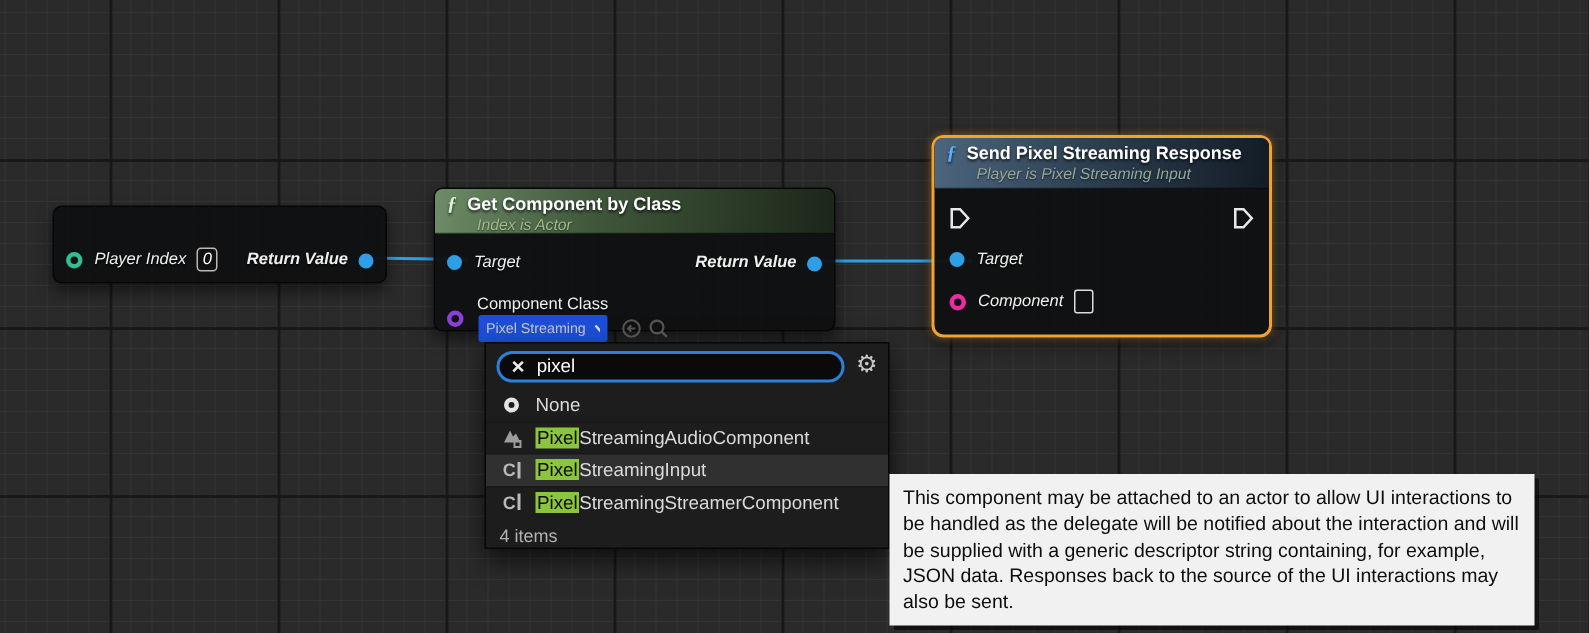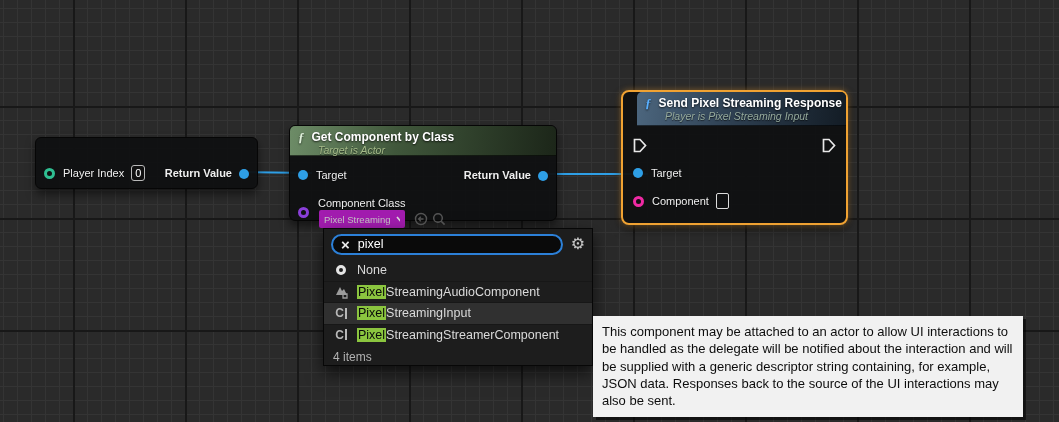--- a/index.html
+++ b/index.html
@@ -36,21 +36,21 @@
   .fn-glyph { font-family:"Liberation Serif", serif; font-style:italic; font-weight:bold;
               font-size:13px; margin-right:7px; text-shadow:0 1px 2px rgba(0,0,0,.7); }
   .fn-green { color:#dff0da; }
   .fn-blue  { color:#59b0ff; }
   .node-title { display:inline; color:#fff; font-size:12px; font-weight:bold;
                 text-shadow:0 1px 2px rgba(0,0,0,.75); }
   .node-subtitle { font-size:10.5px; font-style:italic; color:#a4ba88;
                    margin-left:20px; margin-top:-1px; text-shadow:0 1px 1px rgba(0,0,0,.6);}
   .subtitle-gray { color:#94a99c; }
 
-  .pin-row { position:absolute; display:flex; align-items:center; }
+  .pin-row { position:absolute; display:flex; align-items:center;font-style:italic; }
   .pin-label { font-size:11px; color:#efefef; text-shadow:0 1px 1px rgba(0,0,0,.6); }
 
   .pin-dot { width:10px; height:10px; border-radius:50%; flex:0 0 auto; }
   .pin-filled-blue { background:#2e9fe6; }
   .pin-hollow { width:11px; height:11px; border-radius:50%; background:transparent; flex:0 0 auto; }
   .pin-teal    { border:3px solid #2fbf92; }
   .pin-violet  { border:3px solid #8a3fd9; }
   .pin-magenta { border:3px solid #ef2aa4; }
 
   .value-box {
@@ -68,34 +68,34 @@
   .node-gpc .row-main { left:8px; right:8px; top:26px; height:18px; }
 
   .node-gcc { left:289px; top:125px; width:268px; height:96px; }
   .node-gcc .node-header { height:30px; }
   .row-gcc-io { left:8px; right:8px; top:41px; height:16px; }
   .gcc-class-label { position:absolute; left:28px; top:71px; font-size:11px; color:#efefef;
                      text-shadow:0 1px 1px rgba(0,0,0,.6); }
   .gcc-class-pin { position:absolute; left:8px; top:81px; }
   .combo {
     position:absolute; left:29px; top:84px; width:86px; height:18px;
-    background:#a21caf; border-radius:2px; display:flex; align-items:center;
+    background:#1d4ed8; border-radius:2px; display:flex; align-items:center;
     padding:0 5px; gap:5px; cursor:pointer;
   }
   .combo-text { font-size:9.5px; color:#c6c6c6; flex:1; white-space:nowrap; }
   .mini-icon { position:absolute; top:86px; opacity:.75; }
 
   .spacer { margin-left:auto; display:flex; align-items:flex-end; }
   .out-label { font-size:11px; color:#efefef; margin-right:7px; font-weight:bold;
                text-shadow:0 1px 1px rgba(0,0,0,.6);}
   .in-gap { margin-left:8px; }
 
   .node-spsr { left:621px; top:90px; width:227px; height:135px;
                border:2px solid #f0a232; border-radius:8px;
-               box-shadow:0 0 6px rgba(240,162,50,.45), 0 5px 10px rgba(0,0,0,.5);padding-left:14px; }
+               box-shadow:0 0 6px rgba(240,162,50,.45), 0 5px 10px rgba(0,0,0,.5); }
   .node-spsr .node-header { height:34px; border-radius:5px 5px 0 0; }
   .exec-pin { position:absolute; top:46px; }
   .row-spsr-target { left:10px; top:73px; height:16px; }
   .row-spsr-desc { left:10px; top:100px; height:18px; }
 
   
   .picker {
     position:absolute; left:323px; top:228px; width:270px; height:138px; z-index:5;
     background:#1d1d1d; border:1px solid #070707;
     box-shadow:0 7px 16px rgba(0,0,0,.65);
@@ -143,21 +143,21 @@
       <span class="spacer">
         <span class="out-label">Return Value</span>
         <span class="pin-dot pin-filled-blue"></span>
       </span>
     </div>
   </div>
 
   <div class="node node-gcc">
     <div class="node-header hdr-green">
       <span class="fn-glyph fn-green">ƒ</span><span class="node-title">Get Component by Class</span>
-      <div class="node-subtitle">Target is Actor</div>
+      <div class="node-subtitle">Index is Actor</div>
     </div>
     <div class="pin-row row-gcc-io">
       <span class="pin-dot pin-filled-blue"></span>
       <span class="pin-label in-gap">Target</span>
       <span class="spacer">
         <span class="out-label">Return Value</span>
         <span class="pin-dot pin-filled-blue"></span>
       </span>
     </div>
     <div class="gcc-class-label">Component Class</div>

